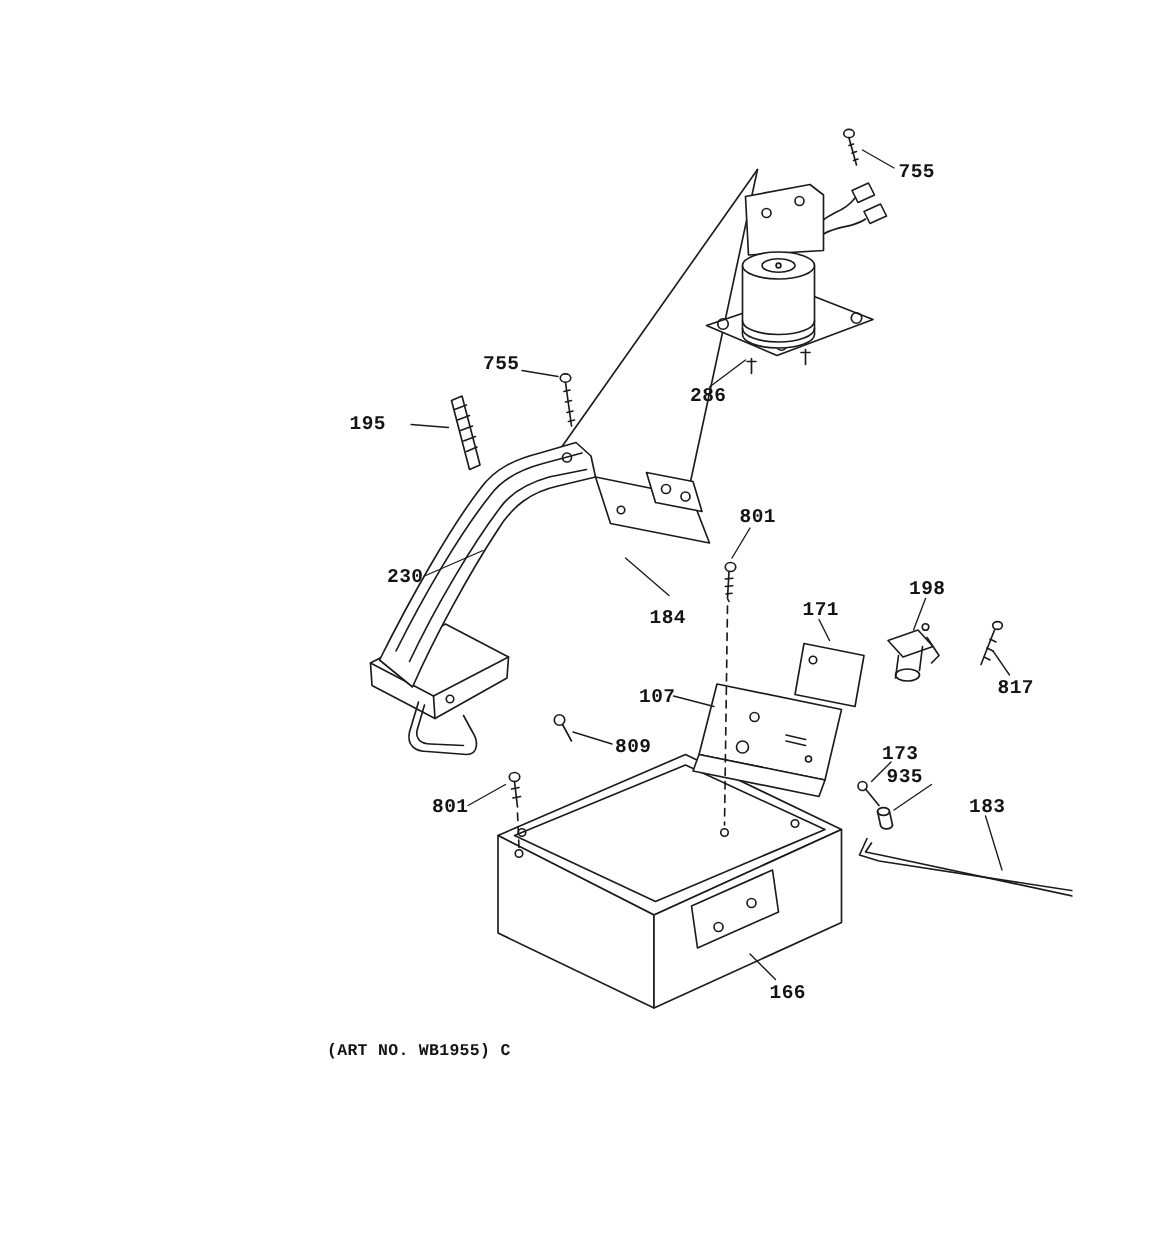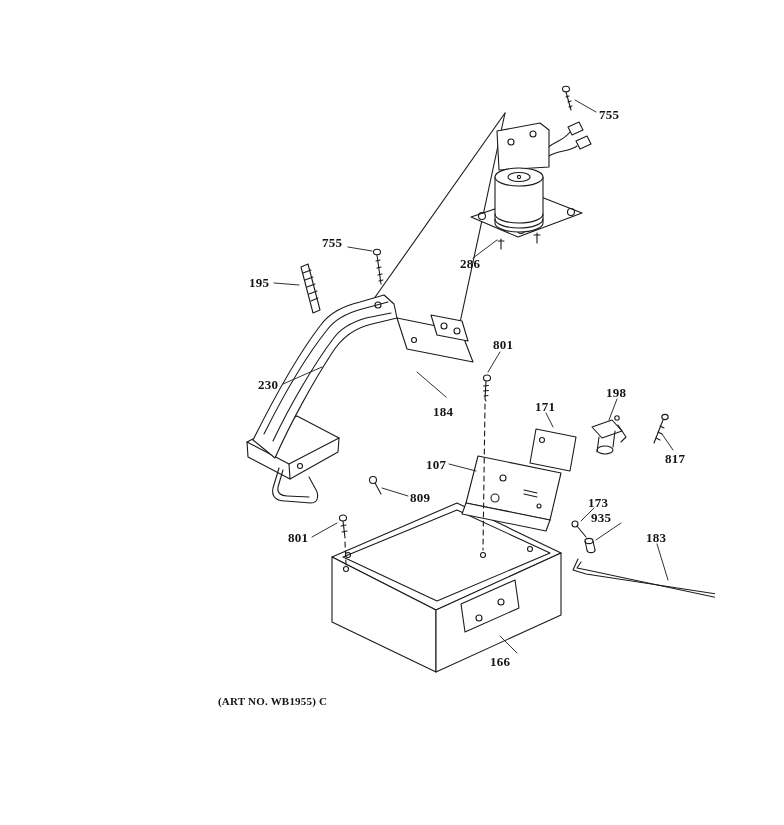--- a/index.html
+++ b/index.html
@@ -2,21 +2,21 @@
 <html><head>
 <meta charset="utf-8">
 <style>
   html, body { margin: 0; padding: 0; background: #ffffff; }
   .stage {
     position: relative;
     width: 646px;
     height: 825px;
     margin: 0 auto;
     background: #ffffff;
-    font-family: Liberation Serif, serif;
+    font-family: Liberation Mono, monospace;
     overflow: hidden;
   }
   .stage svg { position: absolute; left: 0; top: 0; }
   .ln   { fill: none; stroke: #1b1b1b; stroke-width: 1.1; stroke-linecap: round; stroke-linejoin: round; }
   .fw   { fill: #ffffff; stroke: #1b1b1b; stroke-width: 1.1; stroke-linejoin: round; }
   .thin { stroke-width: 0.9; }
   .dash { stroke-dasharray: 5 4; }
   .lbl {
     position: absolute;
     font-size: 13px;
@@ -205,30 +205,30 @@
       <path d="M525,508 L512,521"></path>
       <path d="M552,523 L527,540"></path>
       <path d="M588,544 L599,580"></path>
       <path d="M448,653 L431,636"></path>
     </g>
   </svg>
 
   <span class="lbl" style="left:530px;top:107px">755</span>
   <span class="lbl" style="left:391px;top:256px">286</span>
   <span class="lbl" style="left:253px;top:235px">755</span>
-  <span class="lbl" style="left:180px;top:275px">195</span>
+  <span class="lbl" style="left:164px;top:275px">195</span>
   <span class="lbl" style="left:189px;top:377px">230</span>
   <span class="lbl" style="left:364px;top:404px">184</span>
   <span class="lbl" style="left:424px;top:337px">801</span>
   <span class="lbl" style="left:466px;top:399px">171</span>
   <span class="lbl" style="left:537px;top:385px">198</span>
   <span class="lbl" style="left:596px;top:451px">817</span>
   <span class="lbl" style="left:357px;top:457px">107</span>
   <span class="lbl" style="left:341px;top:490px">809</span>
   <span class="lbl" style="left:219px;top:530px">801</span>
   <span class="lbl" style="left:519px;top:495px">173</span>
   <span class="lbl" style="left:522px;top:510px">935</span>
   <span class="lbl" style="left:577px;top:530px">183</span>
-  <span class="lbl" style="left:421px;top:654px">166</span>
+  <span class="lbl" style="left:444px;top:654px">166</span>
 
   <span class="artno" style="left:149px;top:695px">(ART NO. WB1955) C</span>
 
 </div>
 
 </body></html>

